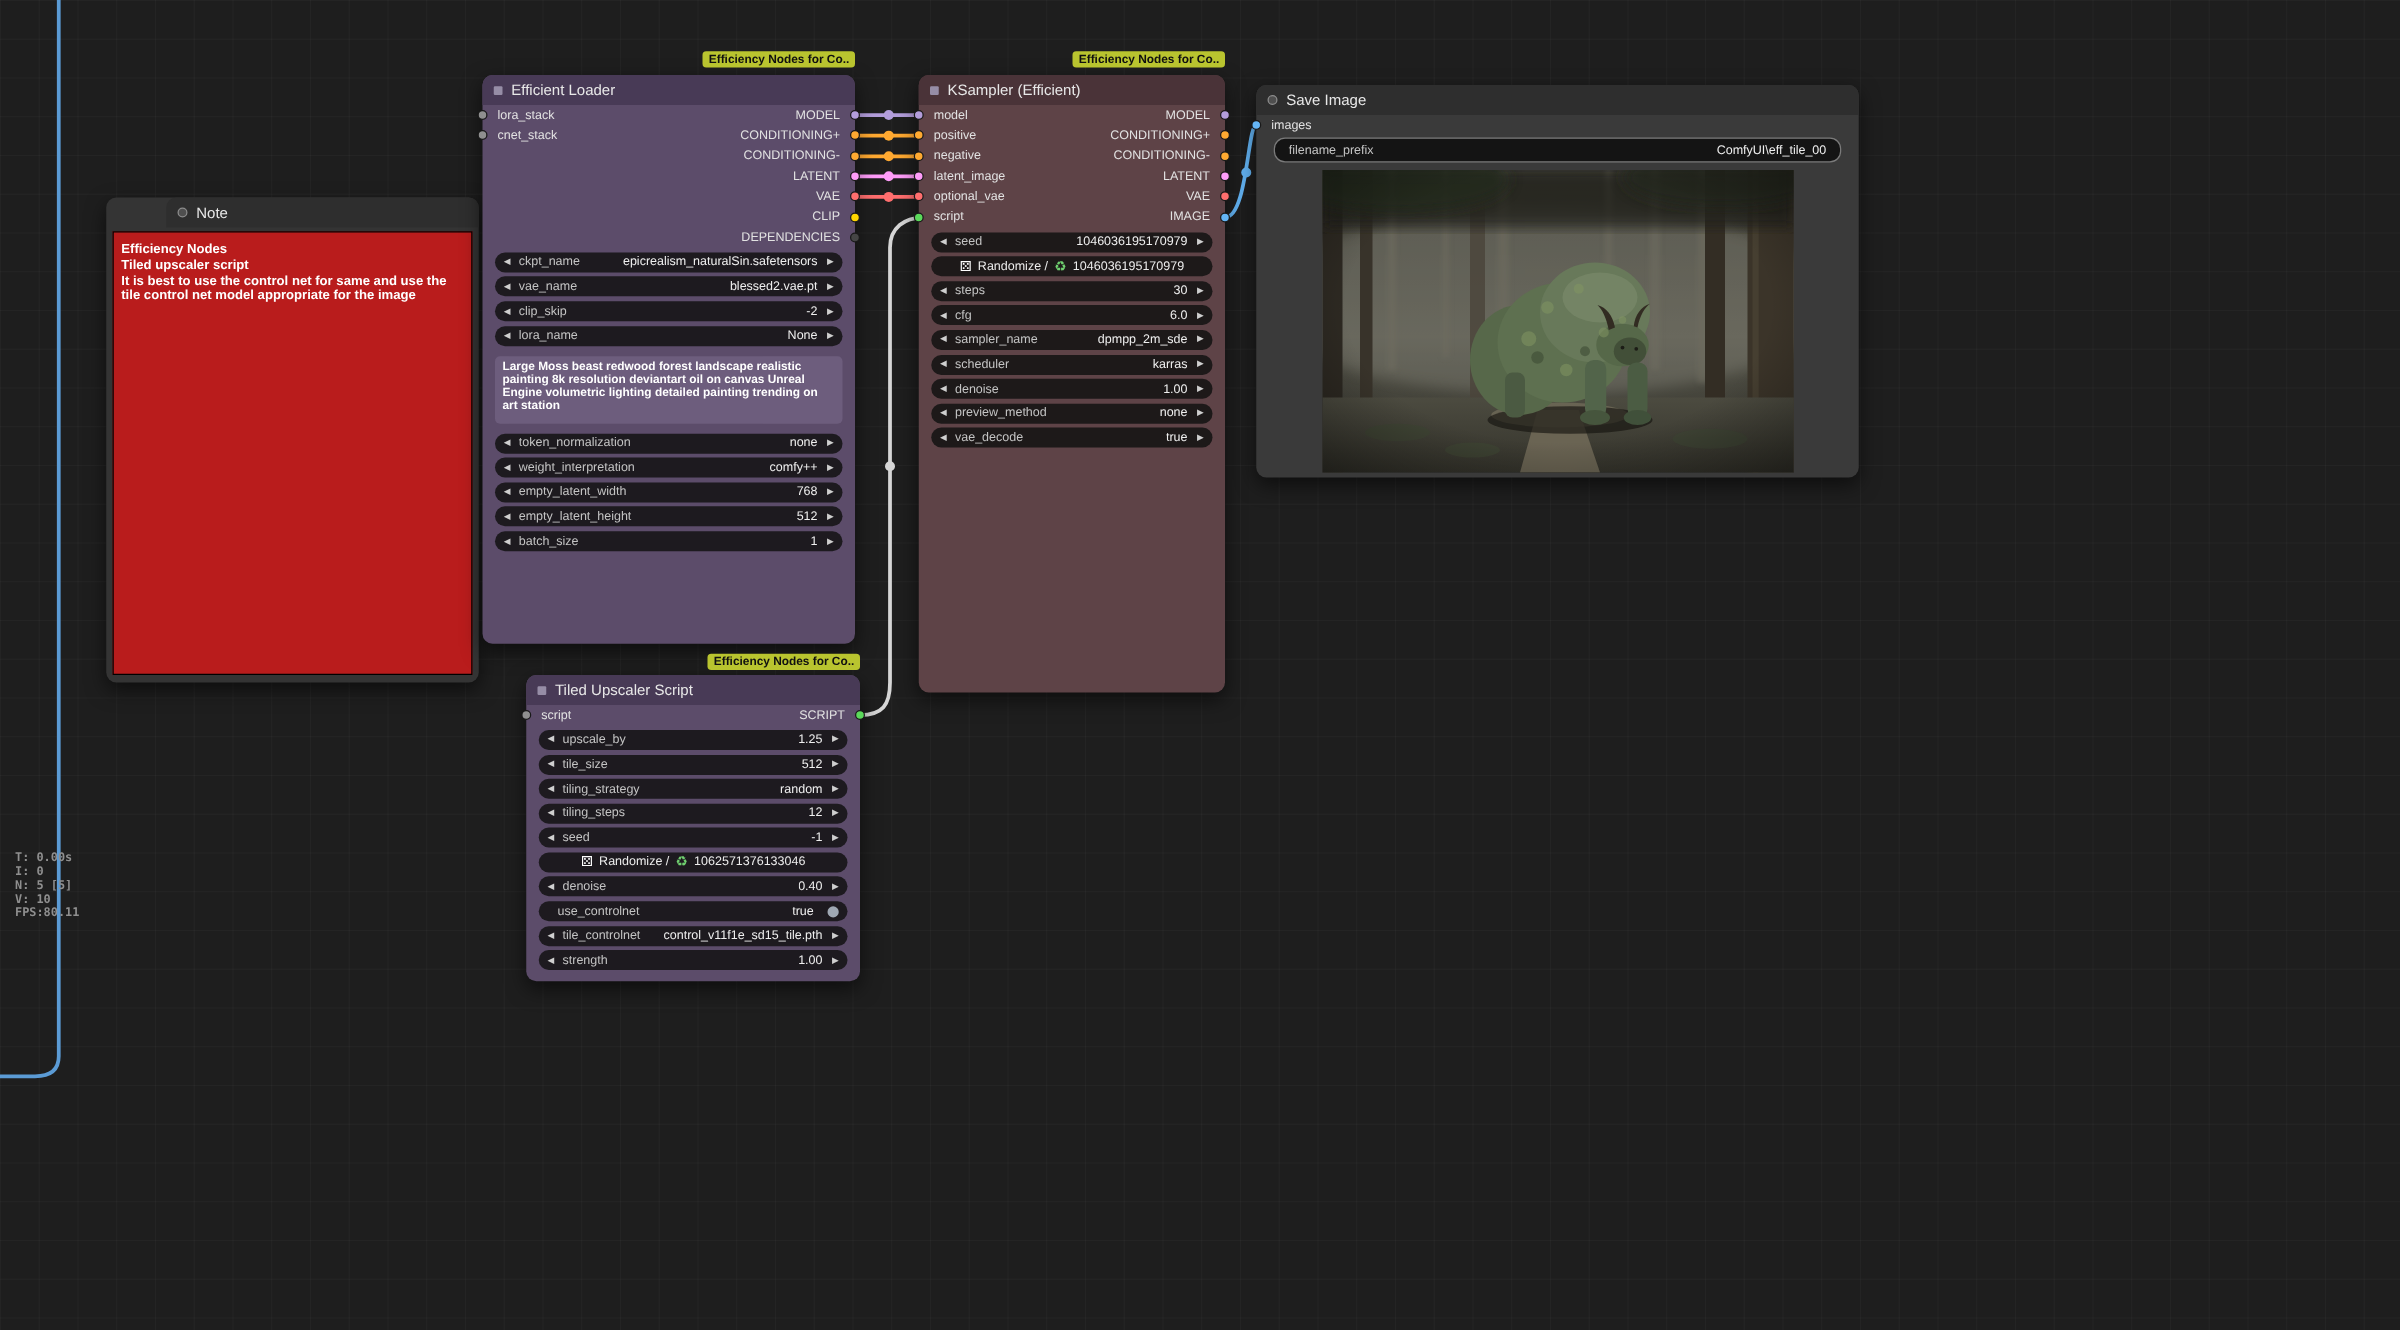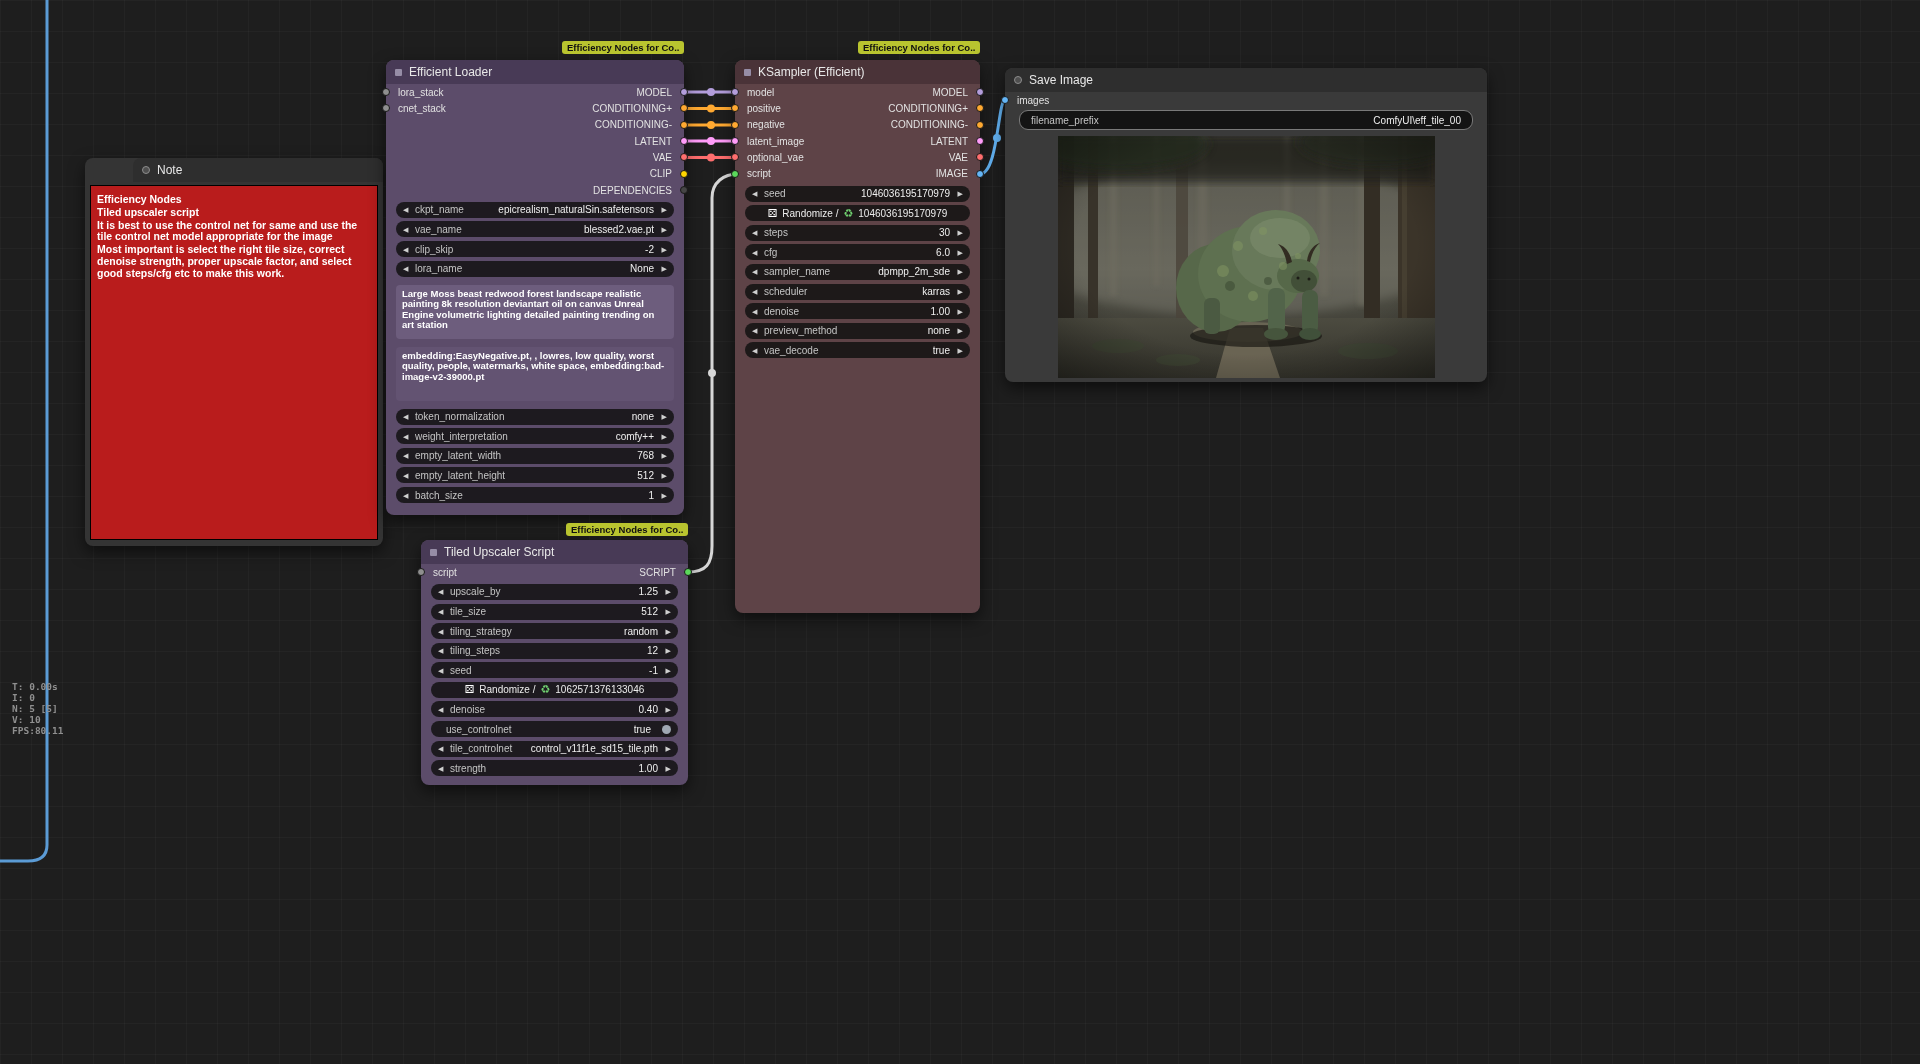--- a/index.html
+++ b/index.html
@@ -75,21 +75,20 @@
 
 <div class="node" style="left: 85px; top: 158px; width: 250px; height: 388px; background: rgb(52, 52, 52); padding-left: 48px;">
   <div class="title" style="background: rgb(46, 46, 46);">
     <span class="t-dot"></span>
     <span>Note</span>
   </div>
   <div class="note-text">
     <div>Efficiency Nodes</div>
     <div>Tiled upscaler script</div>
     <div>It is best to use the control net for same and use the tile control net model appropriate for the image</div>
-    <div>Most important is select  the right tile size, correct denoise strength, proper upscale factor, and select good steps/cfg etc to make this work.</div>
   </div>
 </div>
 
 <div class="node" style="left: 386px; top: 60px; width: 298px; height: 455px; background: rgb(92, 76, 106);">
   <div class="title" style="background: rgb(72, 58, 86);">
     <span class="t-square"></span>
     <span>Efficient Loader</span>
   </div>
   <div class="io-row">
     <span class="port in" style="background: rgb(143, 143, 143);"></span>
@@ -143,21 +142,20 @@
     <span class="arr r"></span>
   </div>
   <div class="widget">
     <span class="arr l"></span>
     <span class="wlabel">lora_name</span>
     <span class="wvalue">None</span>
     <span class="arr r"></span>
   </div>
 
   <div class="ta" style="background: rgb(109, 93, 125);">Large Moss beast redwood forest landscape realistic painting 8k resolution deviantart oil on canvas Unreal Engine volumetric lighting detailed painting trending on art station</div>
-  <div class="ta" style="background: rgb(99, 83, 114);">embedding:EasyNegative.pt, , lowres, low quality, worst quality, people, watermarks, white space, embedding:bad-image-v2-39000.pt</div>
 
   <div class="widget" style="margin-top:8px;">
     <span class="arr l"></span>
     <span class="wlabel">token_normalization</span>
     <span class="wvalue">none</span>
     <span class="arr r"></span>
   </div>
   <div class="widget">
     <span class="arr l"></span>
     <span class="wlabel">weight_interpretation</span>
@@ -249,21 +247,21 @@
     <span class="arr r"></span>
   </div>
   <div class="widget">
     <span class="arr l"></span>
     <span class="wlabel">strength</span>
     <span class="wvalue">1.00</span>
     <span class="arr r"></span>
   </div>
 </div>
 
-<div class="node" style="left: 735px; top: 60px; width: 245px; height: 553px; background: rgb(94, 67, 71);">
+<div class="node" style="left: 735px; top: 60px; width: 245px; height: 494px; background: rgb(94, 67, 71);">
   <div class="title" style="background: rgb(74, 51, 56);">
     <span class="t-square"></span>
     <span>KSampler (Efficient)</span>
   </div>
   <div class="io-row">
     <span class="port in" style="background: rgb(179, 157, 219);"></span>
     <span class="in-label">model</span>
     <span class="out-label">MODEL</span>
     <span class="port out" style="background: rgb(179, 157, 219);"></span>
   </div>

